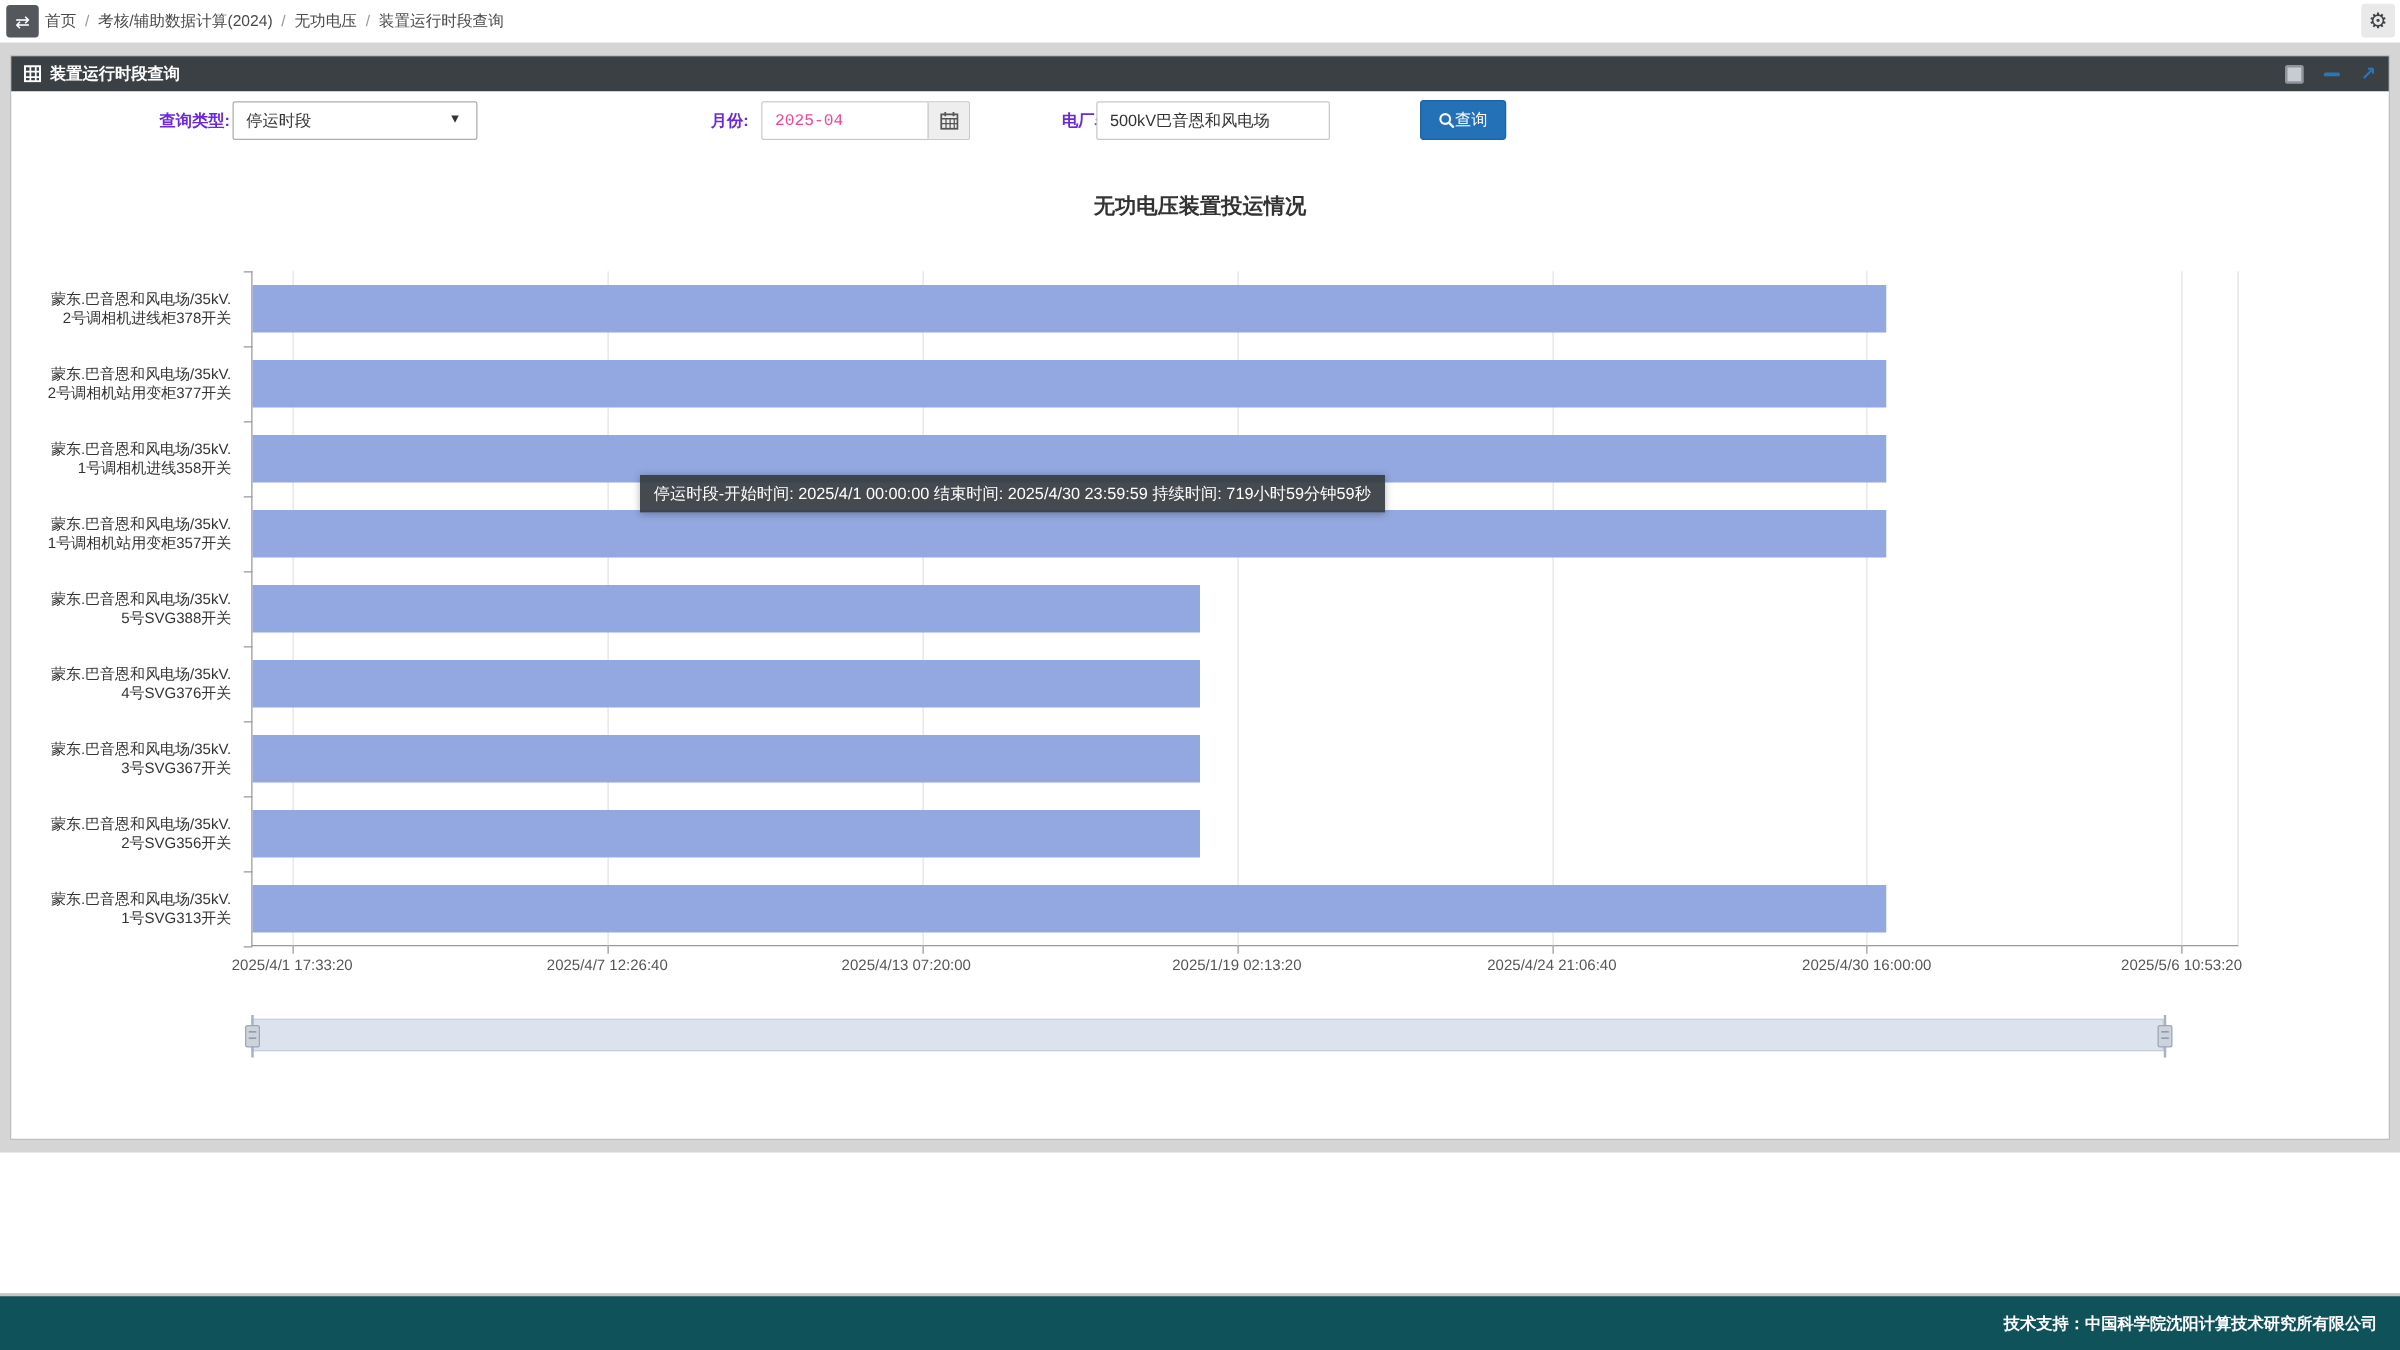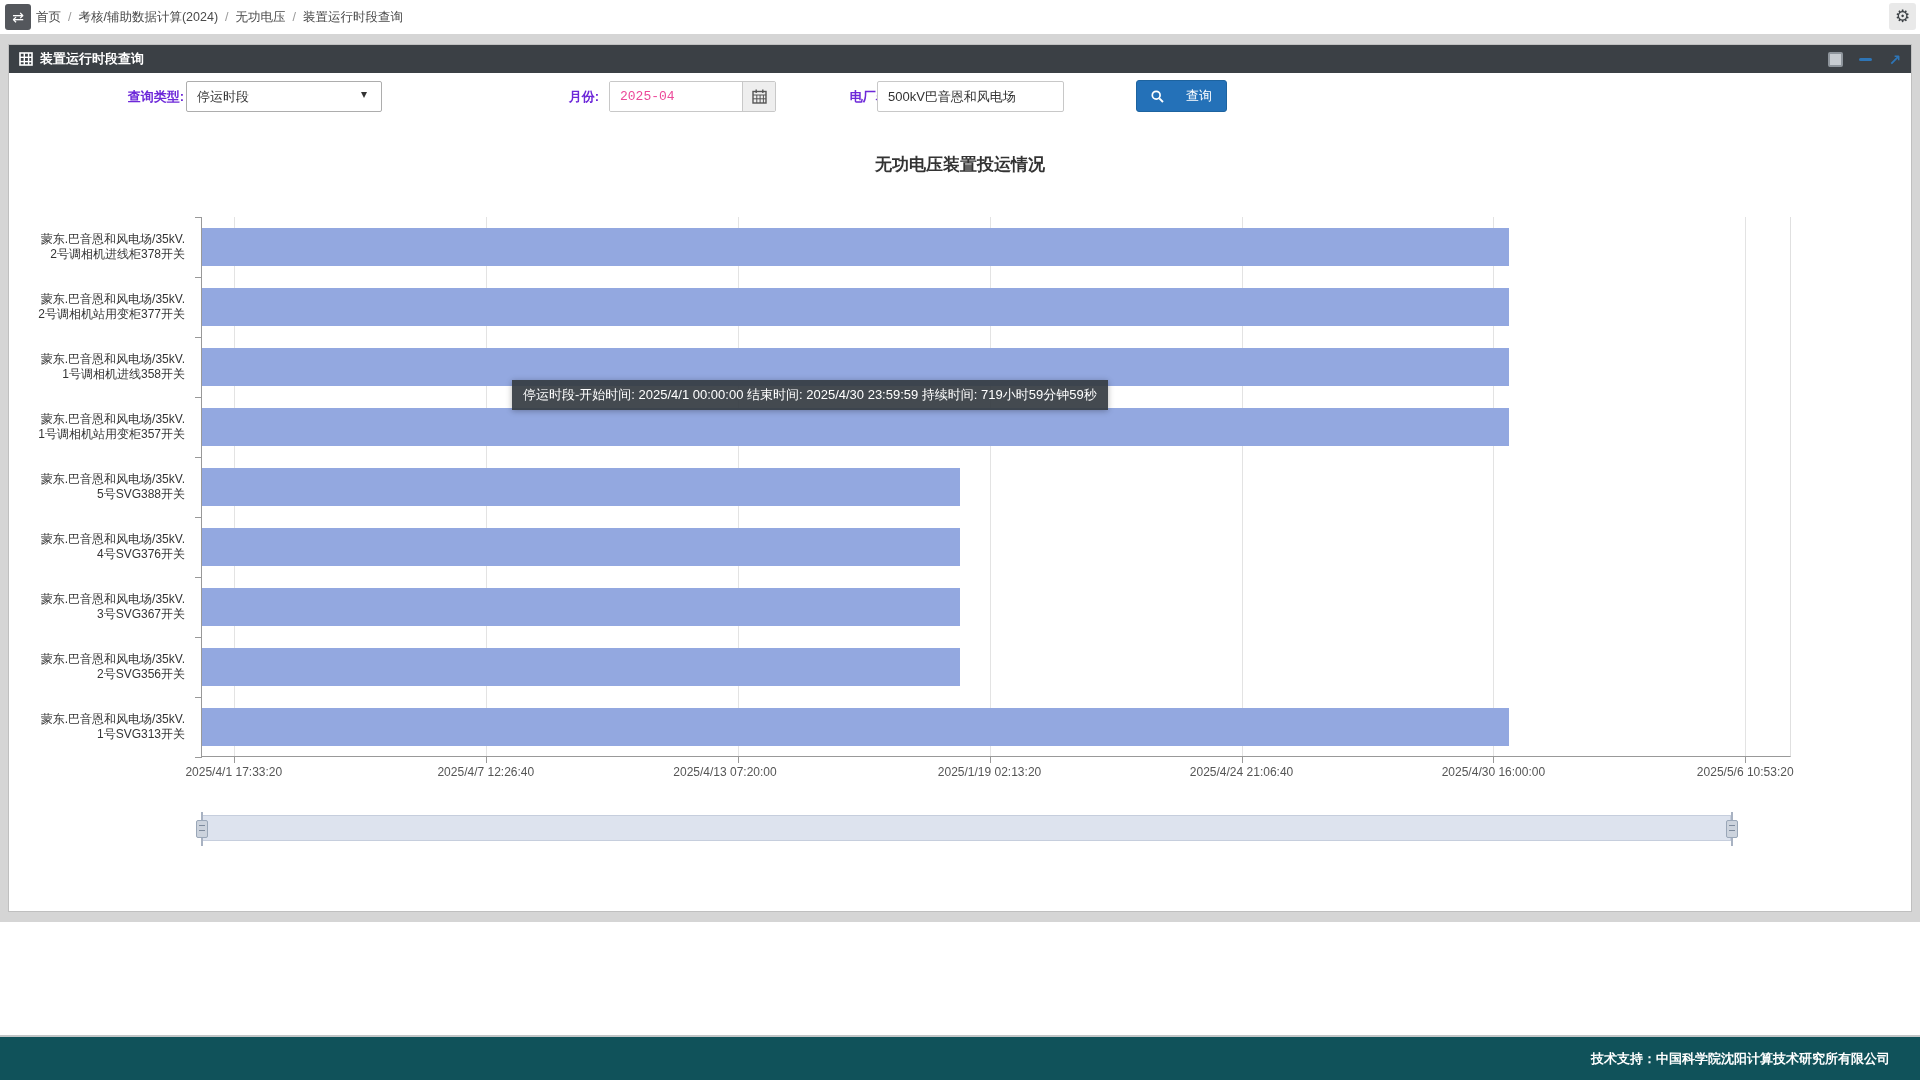--- a/index.html
+++ b/index.html
@@ -40,21 +40,21 @@
   .select-arrow { position:absolute; left:352px; top:14px; font-size:12px; color:#333; pointer-events:none; }
   .month-group { position:absolute; left:600px; top:8px; width:167px; height:31px; border:1px solid #c8c8c8;
     border-radius:2px; display:flex; overflow:hidden; background:#fff; }
   .month-input { border:none; outline:none; width:132px; padding:0 10px; font-size:13px; color:#ec4899; font-family:Liberation Mono, monospace; }
   .cal-addon { width:35px; background:#eeeeee; border-left:1px solid #c8c8c8; display:flex;
     align-items:center; justify-content:center; cursor:pointer; }
   .plant-input { position:absolute; left:868px; top:8px; width:187px; height:31px; border:1px solid #c8c8c8;
     border-radius:2px; padding:0 10px; font-size:13px; color:#333; outline:none; font-family:inherit; }
   .search-btn { position:absolute; left:1127px; top:7px; height:32px; padding:0 14px; background:#2471b8;
     border:1px solid #1d639f; border-radius:3px; color:#fff; font-size:13px; display:flex; align-items:center;
-    gap:22px; cursor:pointer; font-family:inherit; }
+    gap:0; cursor:pointer; font-family:inherit; }
 
   
   .chart { position:absolute; left:0; top:82px; width:100%; height:784px; }
   .chart-title { text-align:center; margin-top:26px; font-size:17px; font-weight:bold; color:#333; }
   .plot { position:absolute; left:192px; top:90px; width:1590px; height:540px;
     border-left:1px solid #999; border-bottom:1px solid #999; border-right:1px solid #e0e0e0; }
   .gridline { position:absolute; top:0; width:1px; height:540px; background:#e3e3e3; }
   .bar { position:absolute; left:0; height:38px; }
   .ylabel { position:absolute; left:-200px; width:192px; height:60px; display:flex; flex-direction:column;
     justify-content:center; align-items:flex-end; padding-right:9px; font-size:12px; color:#333; line-height:15px; }
@@ -69,21 +69,21 @@
     border:1px solid #c6cedd; cursor:pointer; }
   .sl-handle { position:absolute; top:-4px; width:2px; height:34px; background:#a8b2c2; }
   .sl-handle .grip { position:absolute; left:-5px; top:8px; width:12px; height:18px; background:#ccd3dd;
     border:1px solid #9aa7b8; border-radius:2px; cursor:ew-resize; }
   .grip i { display:block; width:6px; height:1px; background:#7e8b9d; margin:4px auto 0; }
   .sl-left { left:-1px; } .sl-right { left:1529px; }
 
   
   .footer { position:absolute; left:0; top:1035px; width:1920px; height:45px; background:#10525a;
     border-top:2px solid #c2c6c7; color:#fff; font-size:13px; font-weight:bold;
-    display:flex; align-items:center; justify-content:flex-end; padding-right:30px; }
+    display:flex; align-items:center; justify-content:flex-end; padding-right:18px; }
 
   svg { display:block; }
 </style>
 </head>
 <body>
 
 <div class="topbar">
   <div class="refresh-btn">⇄</div>
   <div class="breadcrumb" id="breadcrumb"><span class="item">首页</span><span class="sep">/</span><span class="item">考核/辅助数据计算(2024)</span><span class="sep">/</span><span class="item">无功电压</span><span class="sep">/</span><span class="item">装置运行时段查询</span></div>
   <div class="gear-btn">⚙</div>

